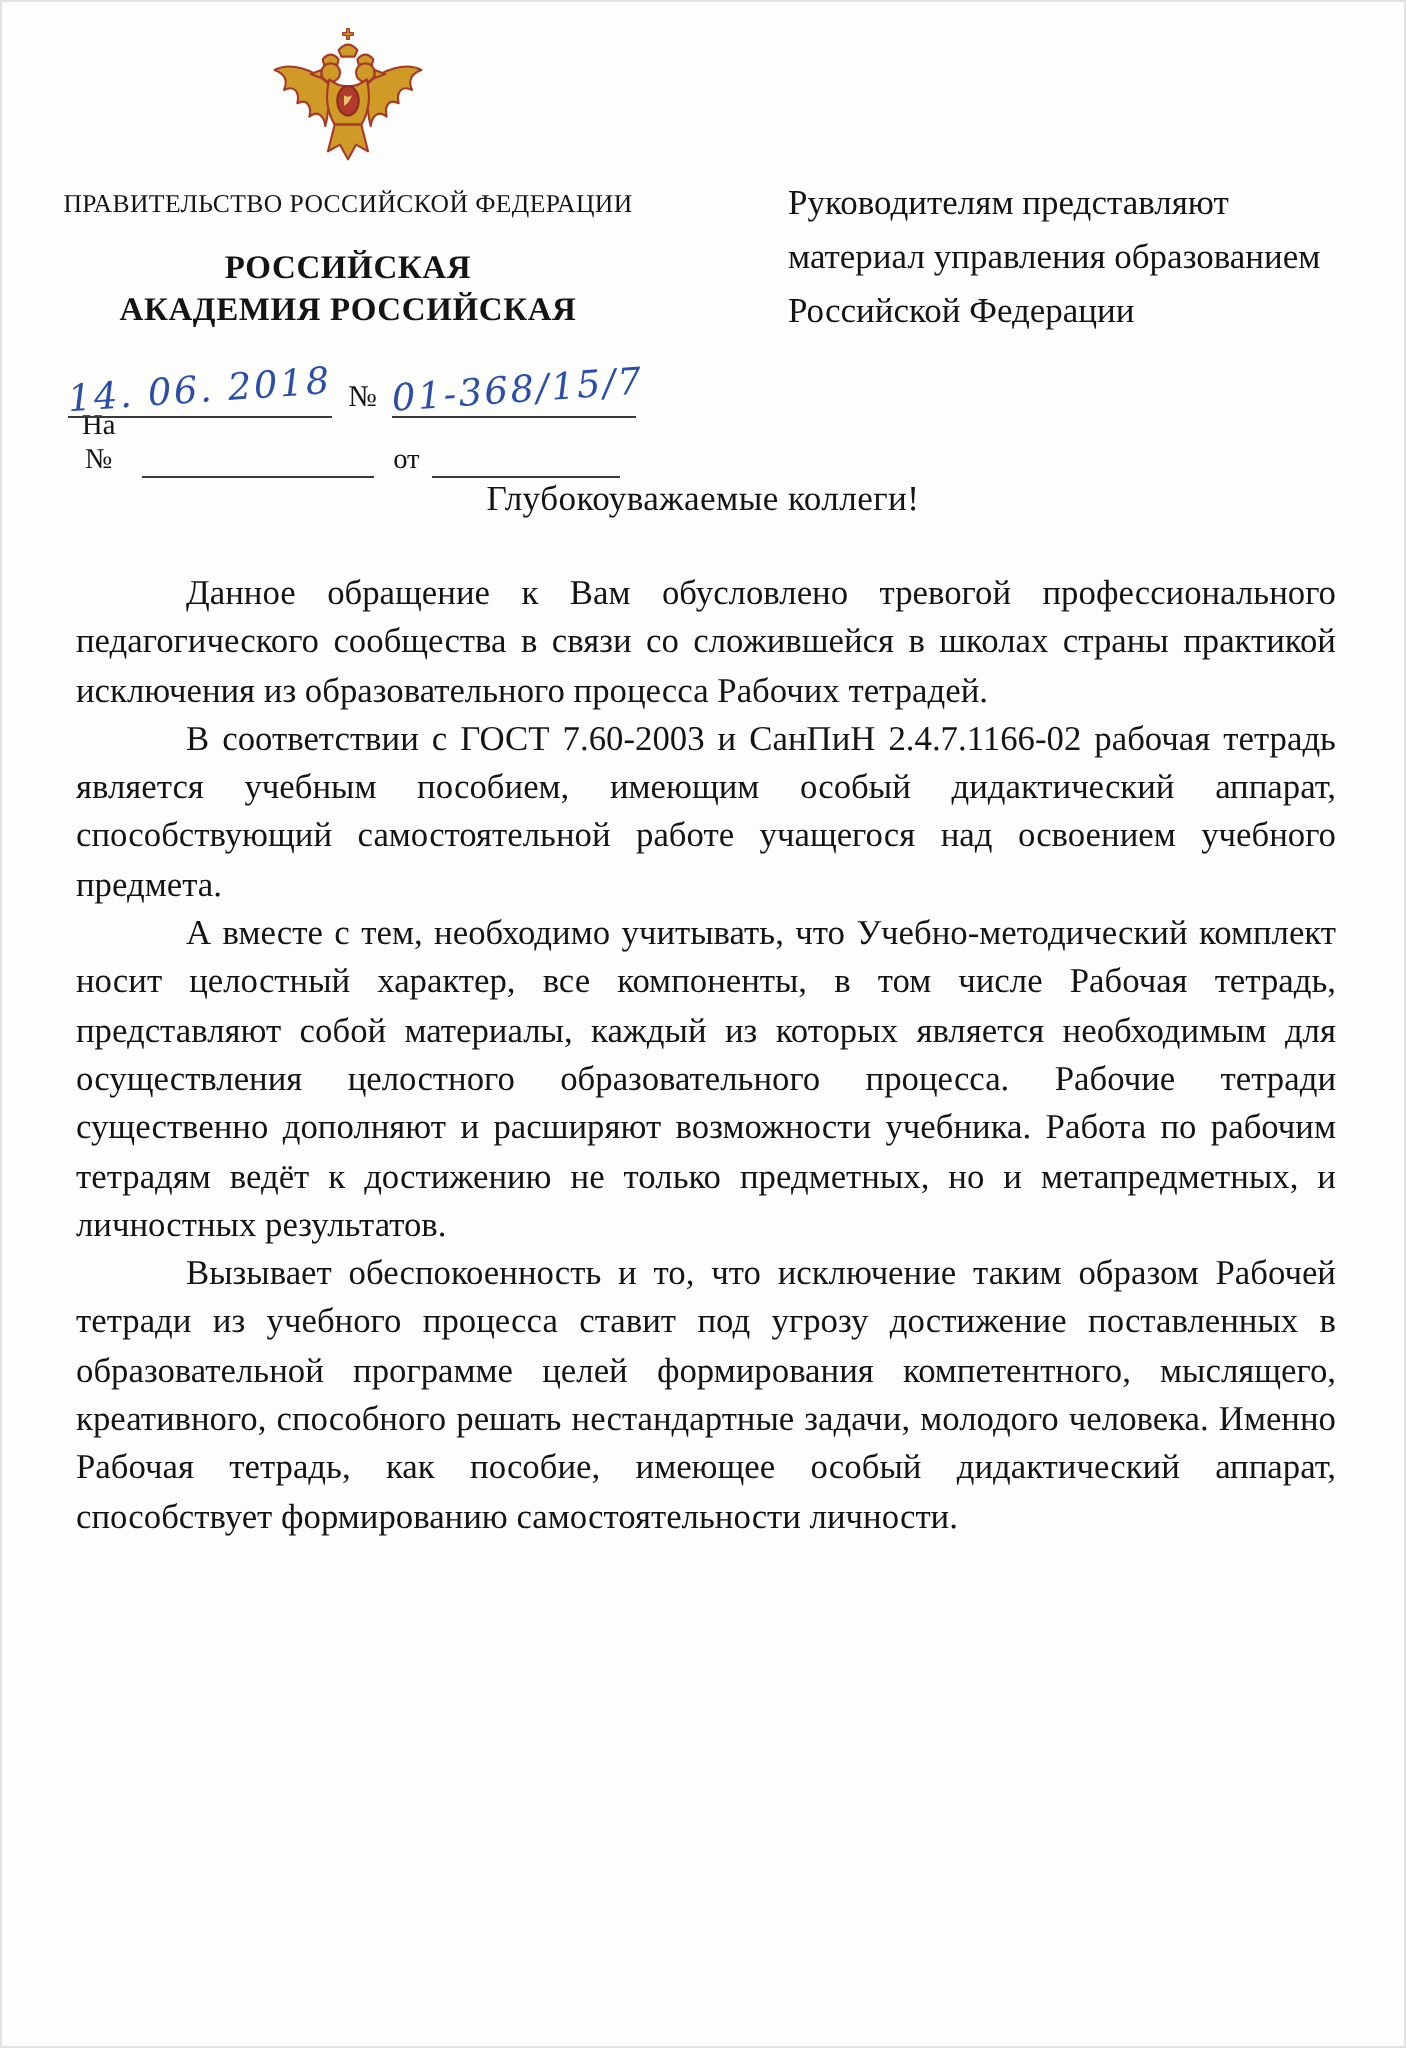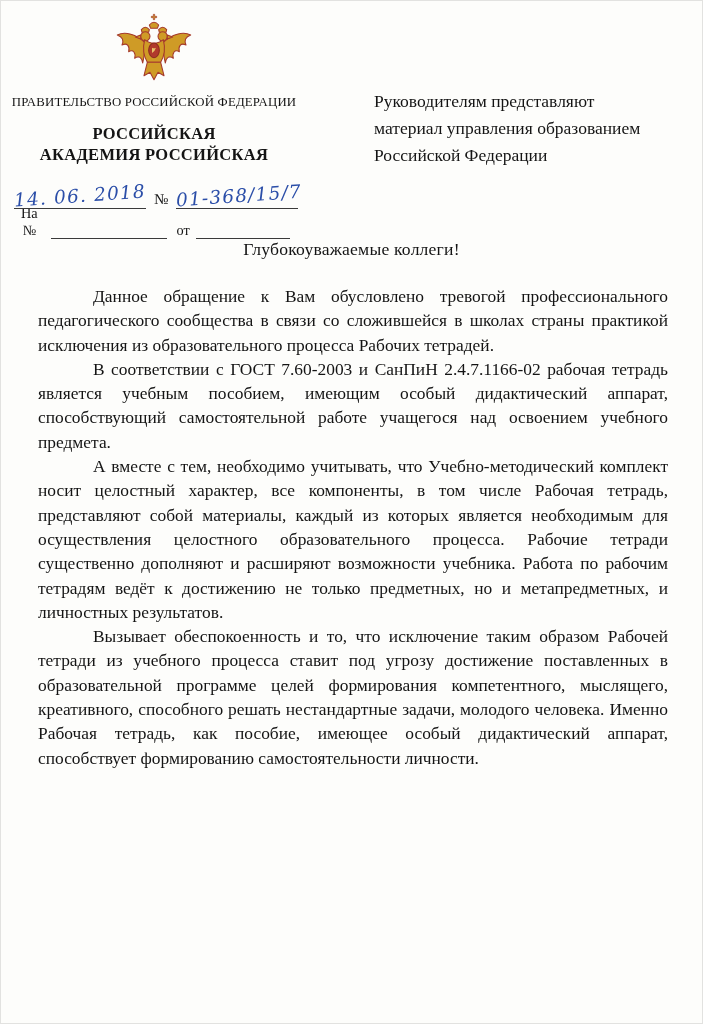--- a/index.html
+++ b/index.html
@@ -12,20 +12,21 @@
     color:#141414;
     box-shadow:inset 0 0 0 1px #e2e2e0;
     overflow:hidden;
   }
   .header{display:flex;}
   .left-col{
     width:308px;
     text-align:center;
     padding-top:12px;
     flex:0 0 auto;
+    padding-left:20px;
   }
   .right-col{
     flex:0 0 auto;
     width:320px;
     padding-left:66px;
     padding-top:88px;
     font-size:17.5px;
     line-height:27px;
     text-align:left;
   }

